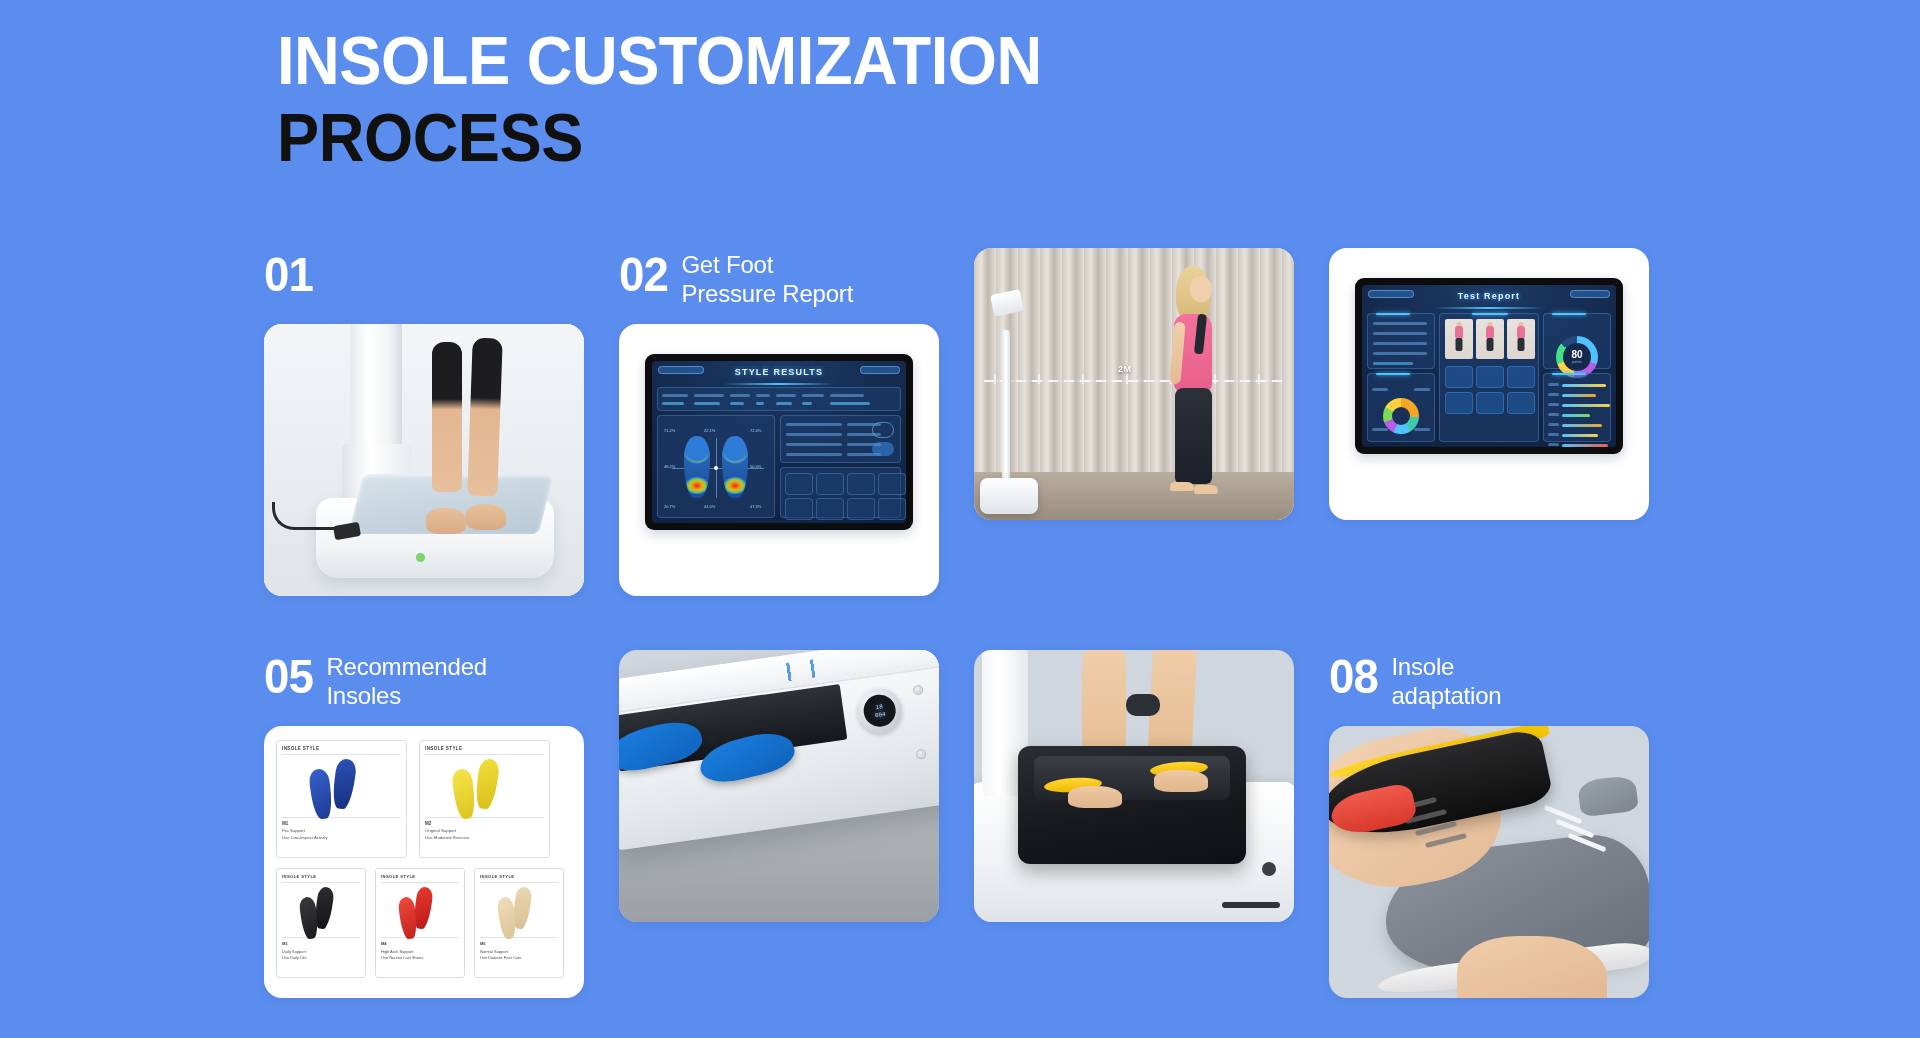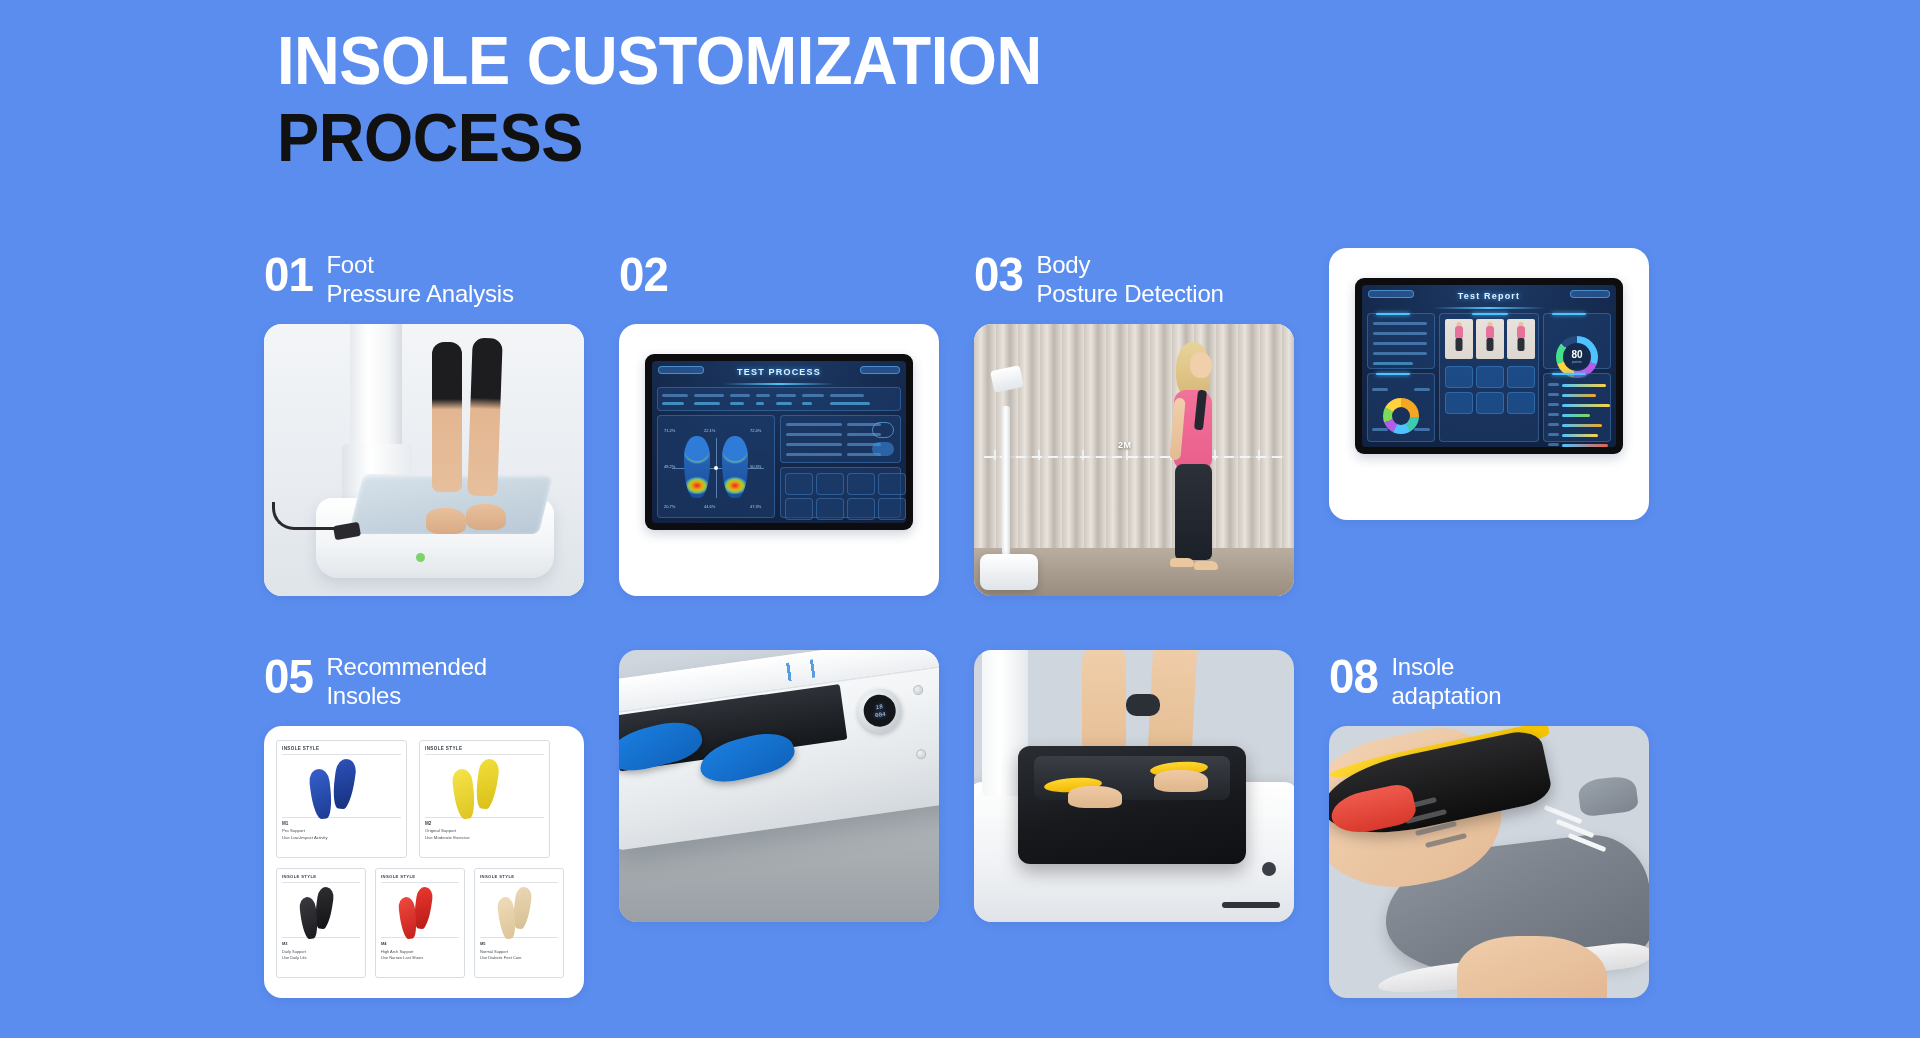--- a/index.html
+++ b/index.html
@@ -505,24 +505,20 @@
 <div class="header">
   <div class="title-line title-line-1">INSOLE CUSTOMIZATION</div>
   <div class="title-line title-line-2">PROCESS</div>
 </div>
 
 <div class="grid">
 
   <div class="step">
     <div class="step-head">
       <div class="step-num">01</div>
-      <div class="step-label">
-        <div>Foot</div>
-        <div>Pressure Analysis</div>
-      </div>
     </div>
     <div class="card c1">
       <div class="photo">
         <div class="wall"></div>
         <div class="column"></div>
         <div class="column2"></div>
         <div class="base"></div>
         <div class="plate"></div>
         <div class="leg leg-a"></div>
         <div class="leg leg-b"></div>
@@ -531,27 +527,31 @@
         <div class="cable"></div>
         <div class="cable-plug"></div>
         <div class="led"></div>
       </div>
     </div>
   </div>
 
   <div class="step">
     <div class="step-head">
       <div class="step-num">02</div>
+      <div class="step-label">
+        <div>Get Foot</div>
+        <div>Pressure Report</div>
+      </div>
     </div>
     <div class="card c2">
       <div class="tablet">
         <div class="screen">
           <div class="scr-pill left"></div>
           <div class="scr-pill right"></div>
-          <div class="scr-title">TEST PROCESS</div>
+          <div class="scr-title">STYLE RESULTS</div>
           <div class="scr-underline"></div>
 
           <div class="panel info-strip">
             <div class="mini-row" style="left:4px;top:6px;width:26px;"></div>
             <div class="mini-row" style="left:36px;top:6px;width:30px;"></div>
             <div class="mini-row" style="left:72px;top:6px;width:20px;"></div>
             <div class="mini-row" style="left:98px;top:6px;width:14px;"></div>
             <div class="mini-row" style="left:118px;top:6px;width:20px;"></div>
             <div class="mini-row" style="left:144px;top:6px;width:22px;"></div>
             <div class="mini-row" style="left:172px;top:6px;width:34px;"></div>
@@ -602,27 +602,20 @@
             <div class="panel" style="left:35px;top:30px;width:28px;height:22px;"></div>
             <div class="panel" style="left:66px;top:30px;width:28px;height:22px;"></div>
             <div class="panel" style="left:97px;top:30px;width:28px;height:22px;"></div>
           </div>
         </div>
       </div>
     </div>
   </div>
 
   <div class="step">
-    <div class="step-head">
-      <div class="step-num">03</div>
-      <div class="step-label">
-        <div>Body</div>
-        <div>Posture Detection</div>
-      </div>
-    </div>
     <div class="card bleed c3">
       <div class="photo">
         <div class="curtain"></div>
         <div class="floor"></div>
         <div class="measure-line"></div>
         <div class="measure-tick" style="left:20px;"></div>
         <div class="measure-tick" style="left:64px;"></div>
         <div class="measure-tick" style="left:108px;"></div>
         <div class="measure-tick" style="left:152px;"></div>
         <div class="measure-tick" style="left:196px;"></div>

